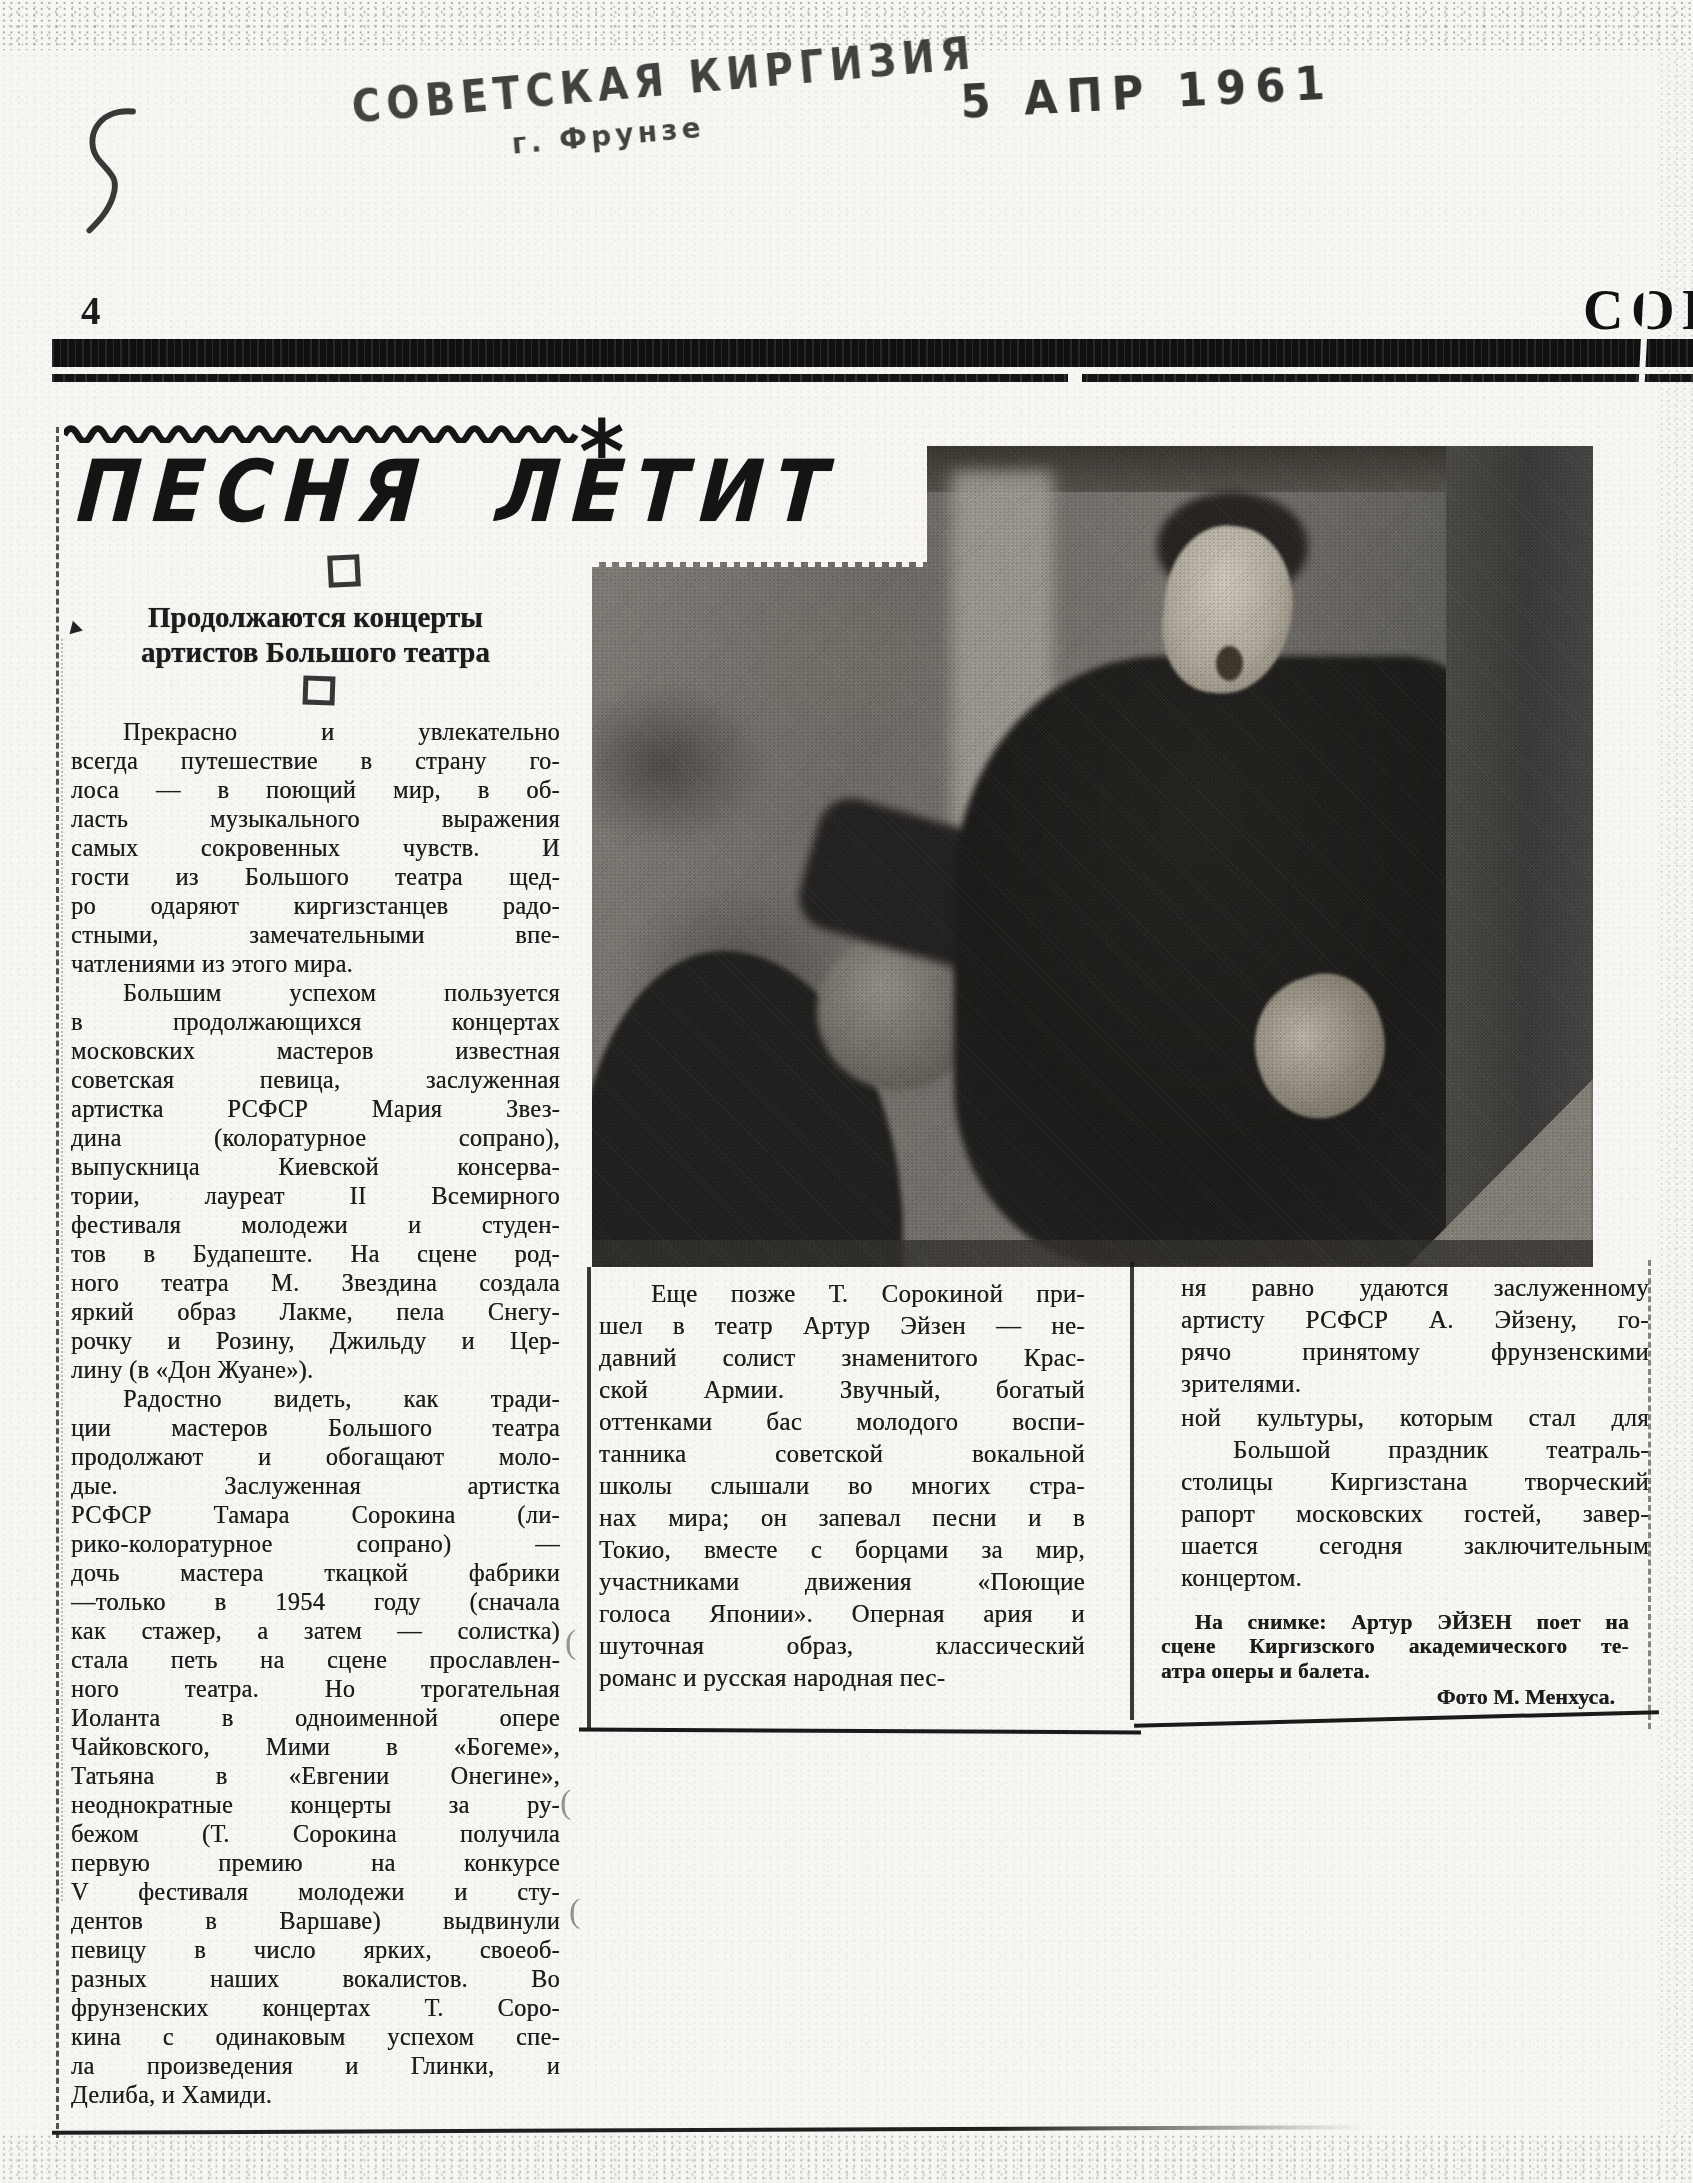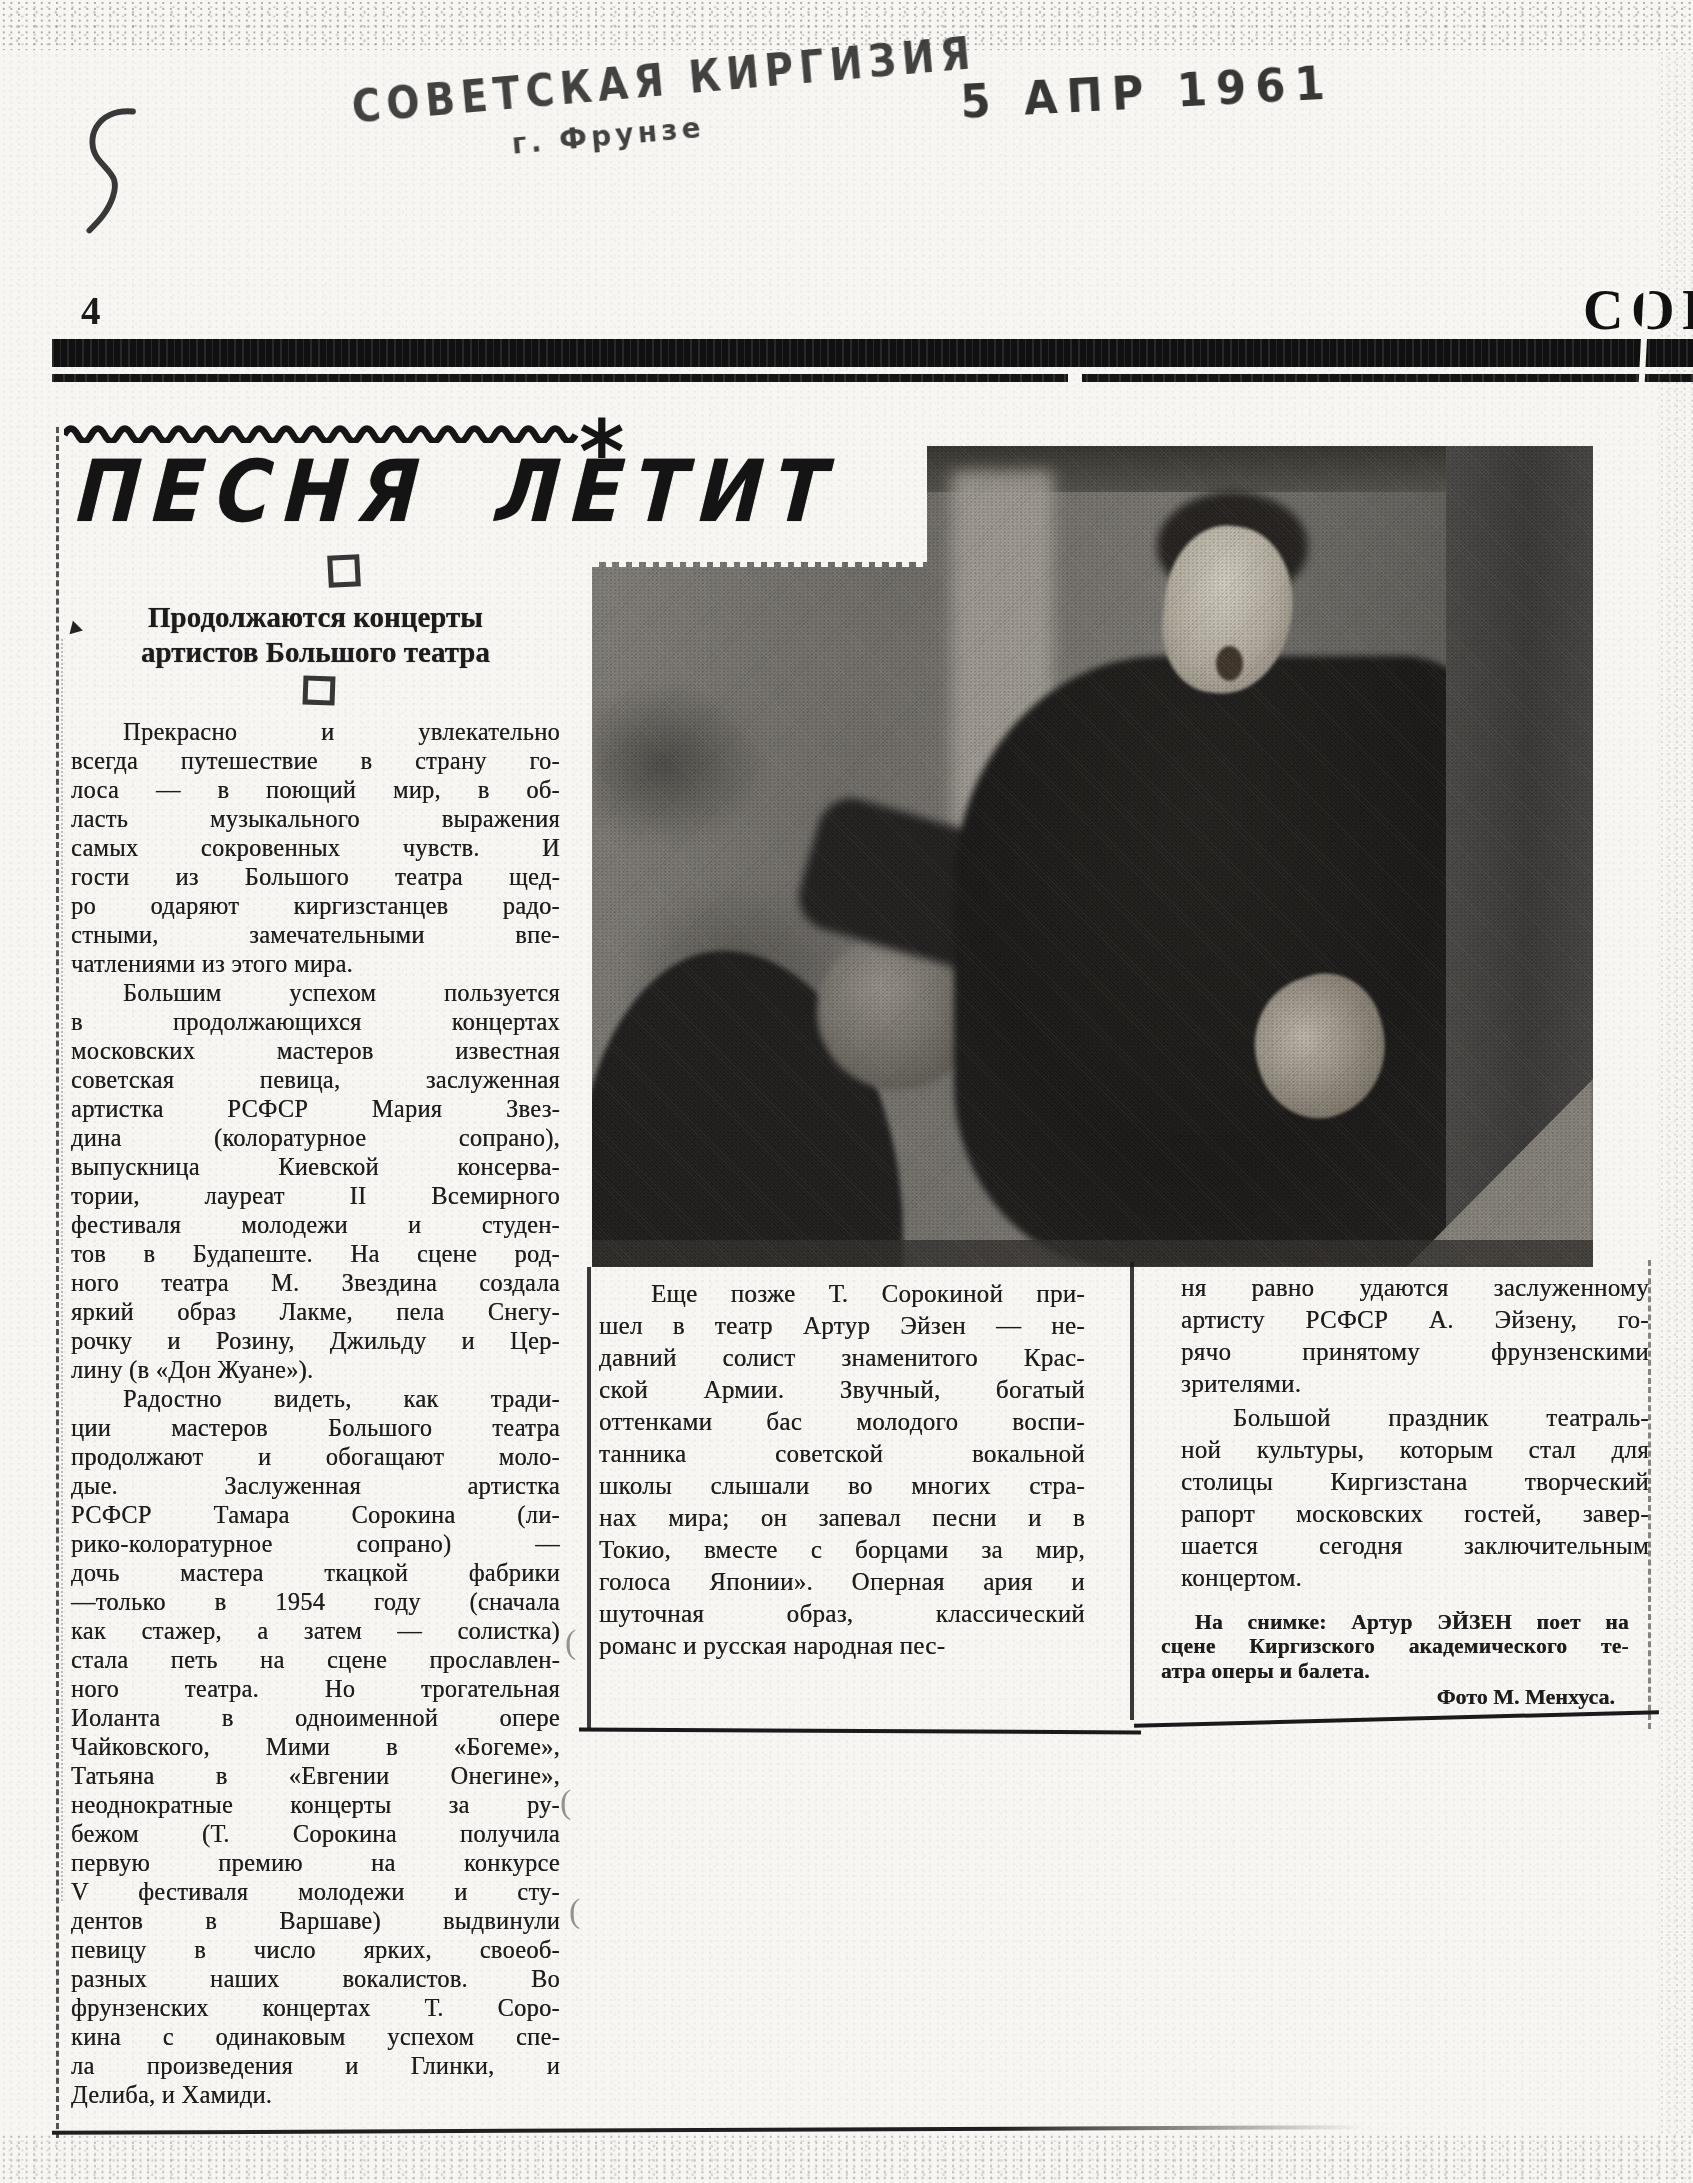--- a/index.html
+++ b/index.html
@@ -250,35 +250,36 @@
     <div class="para">
       <div class="tl first">Еще позже Т. Сорокиной при-</div>
       <div class="tl">шел в театр Артур Эйзен — не-</div>
       <div class="tl">давний солист знаменитого Крас-</div>
       <div class="tl">ской Армии. Звучный, богатый</div>
       <div class="tl">оттенками бас молодого воспи-</div>
       <div class="tl">танника советской вокальной</div>
       <div class="tl">школы слышали во многих стра-</div>
       <div class="tl">нах мира; он запевал песни и в</div>
       <div class="tl">Токио, вместе с борцами за мир,</div>
+      <div class="tl">участниками движения «Поющие</div>
       <div class="tl">голоса Японии». Оперная ария и</div>
       <div class="tl">шуточная образ, классический</div>
       <div class="tl end">романс и русская народная пес-</div>
     </div>
   </div>
 <div class="abs coltext" id="right-col">
     <div class="para">
       <div class="tl">ня равно удаются заслуженному</div>
       <div class="tl">артисту РСФСР А. Эйзену, го-</div>
       <div class="tl">рячо принятому фрунзенскими</div>
       <div class="tl end">зрителями.</div>
     </div>
     <div class="para">
+      <div class="tl">ной культуры, которым стал для</div>
       <div class="tl first">Большой праздник театраль-</div>
-      <div class="tl">ной культуры, которым стал для</div>
       <div class="tl">столицы Киргизстана творческий</div>
       <div class="tl">рапорт московских гостей, завер-</div>
       <div class="tl">шается сегодня заключительным</div>
       <div class="tl end">концертом.</div>
     </div>
   </div>
 <div class="abs coltext" id="photo-caption">
     <div class="para">
       <div class="tl first">На снимке: Артур ЭЙЗЕН поет на</div>
       <div class="tl">сцене Киргизского академического те-</div>

